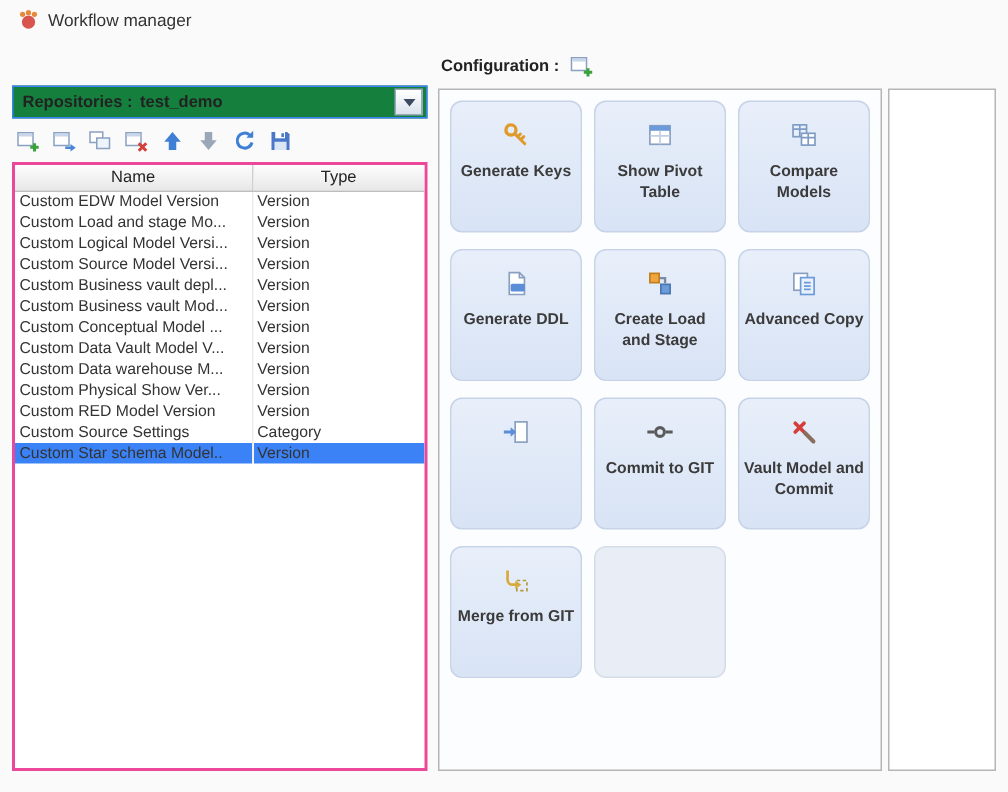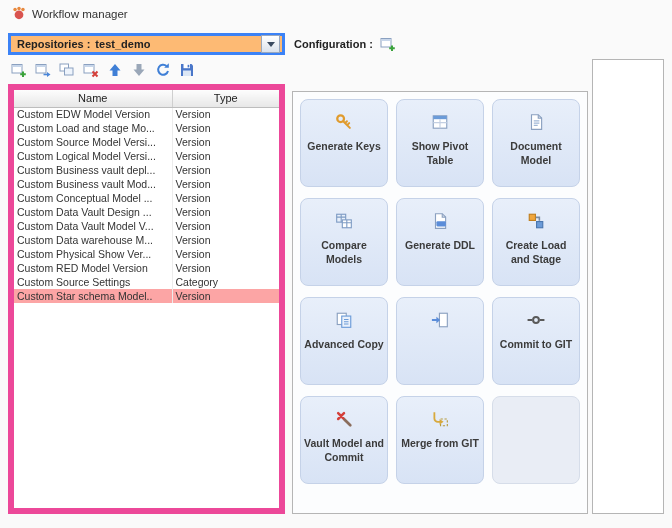--- a/index.html
+++ b/index.html
@@ -22,27 +22,28 @@
   .titlebar .title { font-size: 11.5px; color: #333; }
   .content {
     display: flex;
     gap: 7px;
     padding: 5px 8px 14px 8px;
     height: 500px;
   }
   
   .left-panel { width: 277px; display: flex; flex-direction: column; }
   .combo-row {
-    border: 3px solid #3b82f6;
-    background: #fdba74;
+    border: 1px solid #3b82f6;
+    background: #15803d;
     height: 22px;
     display: flex;
     align-items: center;
     padding: 0 2px 0 6px;
     flex: 0 0 auto;
+    margin-top: 24px;
   }
   .combo-label { font-weight: bold; white-space: nowrap; }
   .combo-value { font-weight: bold; flex: 1; margin-left: 5px; white-space: nowrap; overflow: hidden; }
   .combo-btn {
     width: 19px; height: 18px;
     border: 1px solid #9aa8bd;
     background: linear-gradient(#ffffff, #dbe2ec);
     display: flex; align-items: center; justify-content: center;
   }
   .combo-btn .tri {
@@ -55,21 +56,21 @@
   .tool-btn {
     width: 20px; height: 20px;
     border: 1px solid transparent;
     background: transparent;
     padding: 1px;
     cursor: default;
   }
   .tool-btn svg { display: block; }
   .table-wrap {
     flex: 1;
-    border: 6px solid #ec4899;
+    border: 2px solid #ec4899;
     background: #fff;
     overflow: hidden;
   }
   table { border-collapse: collapse; width: 100%; table-layout: fixed; }
   th {
     background: linear-gradient(#fdfdfd, #e7e7e7);
     border-right: 1px solid #cfcfcf;
     border-bottom: 1px solid #bdbdbd;
     font-weight: normal;
     font-size: 11px;
@@ -82,39 +83,38 @@
   td {
     font-size: 10.5px;
     height: 14px;
     padding: 0 3px;
     border-right: 1px solid #ececec;
     white-space: nowrap;
     overflow: hidden;
     color: #333;
   }
   td:last-child { border-right: none; }
-  tr.selected td { background: #fca5a5; }
+  tr.selected td { background: #3b82f6; }
   
   .right-panel { flex: 1; display: flex; flex-direction: column; min-width: 0; }
   .config-row {
     height: 22px;
     display: flex; align-items: center; gap: 7px;
     padding: 0 2px;
     font-weight: bold;
     flex: 0 0 auto;
   }
   .config-row svg { display: block; }
   .config-body { flex: 1; display: flex; gap: 4px; margin-top: 4px; min-height: 0; }
   .tiles-box {
     width: 296px;
     border: 1px solid #b5b5b5;
     background: #fcfdfe;
     padding: 7px;
     overflow: hidden;
-    margin-top: 32px;
   }
   .tiles { display: grid; grid-template-columns: repeat(3, 88px); gap: 11px 8px; }
   .tile {
     height: 88px;
     border-radius: 8px;
     background: linear-gradient(#e8effa, #d8e3f5);
     border: 1px solid #c5d2e8;
     display: flex; flex-direction: column; align-items: center;
     padding-top: 13px;
     gap: 9px;
@@ -210,41 +210,37 @@
         <tbody>
             <tr>
               <td>Custom EDW Model Version</td>
               <td>Version</td>
             </tr>
             <tr>
               <td>Custom Load and stage Mo...</td>
               <td>Version</td>
             </tr>
             <tr>
+              <td>Custom Logical Model Versi...</td>
+              <td>Version</td>
+            </tr>
+            <tr>
               <td>Custom Source Model Versi...</td>
               <td>Version</td>
             </tr>
             <tr>
-              <td>Custom Logical Model Versi...</td>
-              <td>Version</td>
-            </tr>
-            <tr>
               <td>Custom Business vault depl...</td>
               <td>Version</td>
             </tr>
             <tr>
               <td>Custom Business vault Mod...</td>
               <td>Version</td>
             </tr>
             <tr>
               <td>Custom Conceptual Model ...</td>
-              <td>Version</td>
-            </tr>
-            <tr>
-              <td>Custom Data Vault Design ...</td>
               <td>Version</td>
             </tr>
             <tr>
               <td>Custom Data Vault Model V...</td>
               <td>Version</td>
             </tr>
             <tr>
               <td>Custom Data warehouse M...</td>
               <td>Version</td>
             </tr>
@@ -298,30 +294,20 @@
                   <rect x="2" y="2.5" width="12" height="11" fill="#fff" stroke="#8aa0c0"></rect>
                   <rect x="2" y="2.5" width="12" height="3" fill="#6b9bd8"></rect>
                   <path d="M2 8.5 h12 M8 5.5 v8" stroke="#c3cfe2" fill="none"></path>
                 </svg>
               </span>
               <span class="tile-label">Show Pivot Table</span>
             </div>
             <div class="tile">
               <span class="tile-icon">
                 <svg width="18" height="18" viewBox="0 0 16 16">
-                  <path d="M4 1.5 h6 l3 3 v10 H4 z" fill="#fff" stroke="#8aa0c0"></path>
-                  <path d="M10 1.5 v3 h3" fill="none" stroke="#8aa0c0"></path>
-                  <path d="M6 7 h5 M6 9 h5 M6 11 h3.5" stroke="#9fb6d6" fill="none"></path>
-                </svg>
-              </span>
-              <span class="tile-label">Document Model</span>
-            </div>
-            <div class="tile">
-              <span class="tile-icon">
-                <svg width="18" height="18" viewBox="0 0 16 16">
                   <rect x="1.5" y="2" width="8" height="7" fill="#e8f0fb" stroke="#7f9cc4"></rect>
                   <path d="M1.5 4.5 h8 M5.5 2 v7" stroke="#7f9cc4" fill="none"></path>
                   <rect x="6.5" y="7" width="8" height="7" fill="#fff" stroke="#7f9cc4"></rect>
                   <path d="M6.5 9.5 h8 M10.5 7 v7" stroke="#7f9cc4" fill="none"></path>
                 </svg>
               </span>
               <span class="tile-label">Compare Models</span>
             </div>
             <div class="tile">
               <span class="tile-icon">

